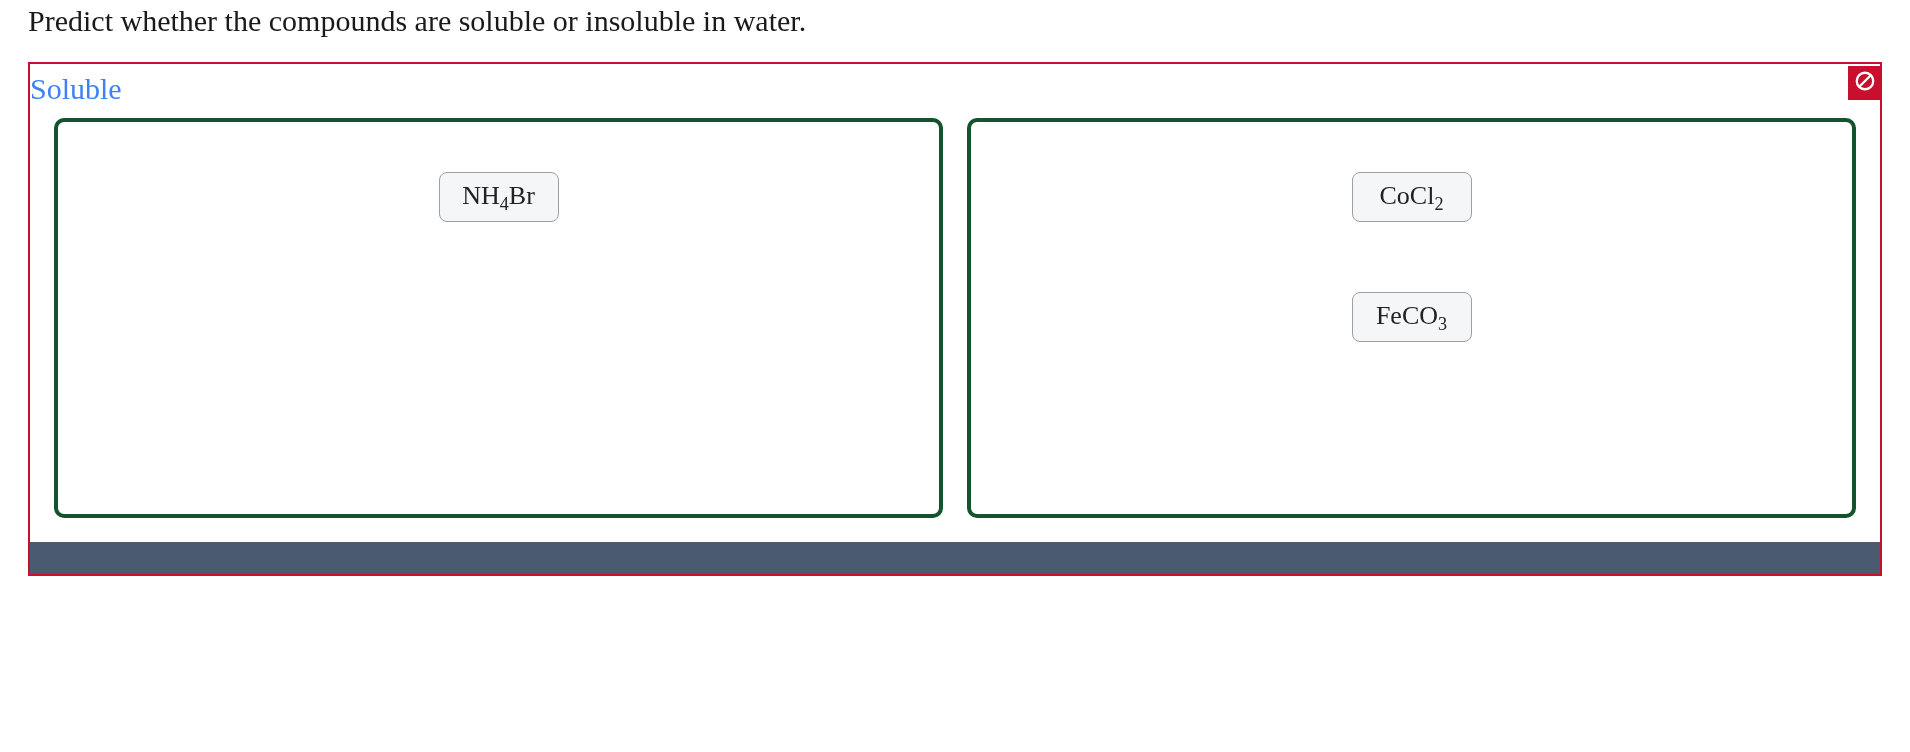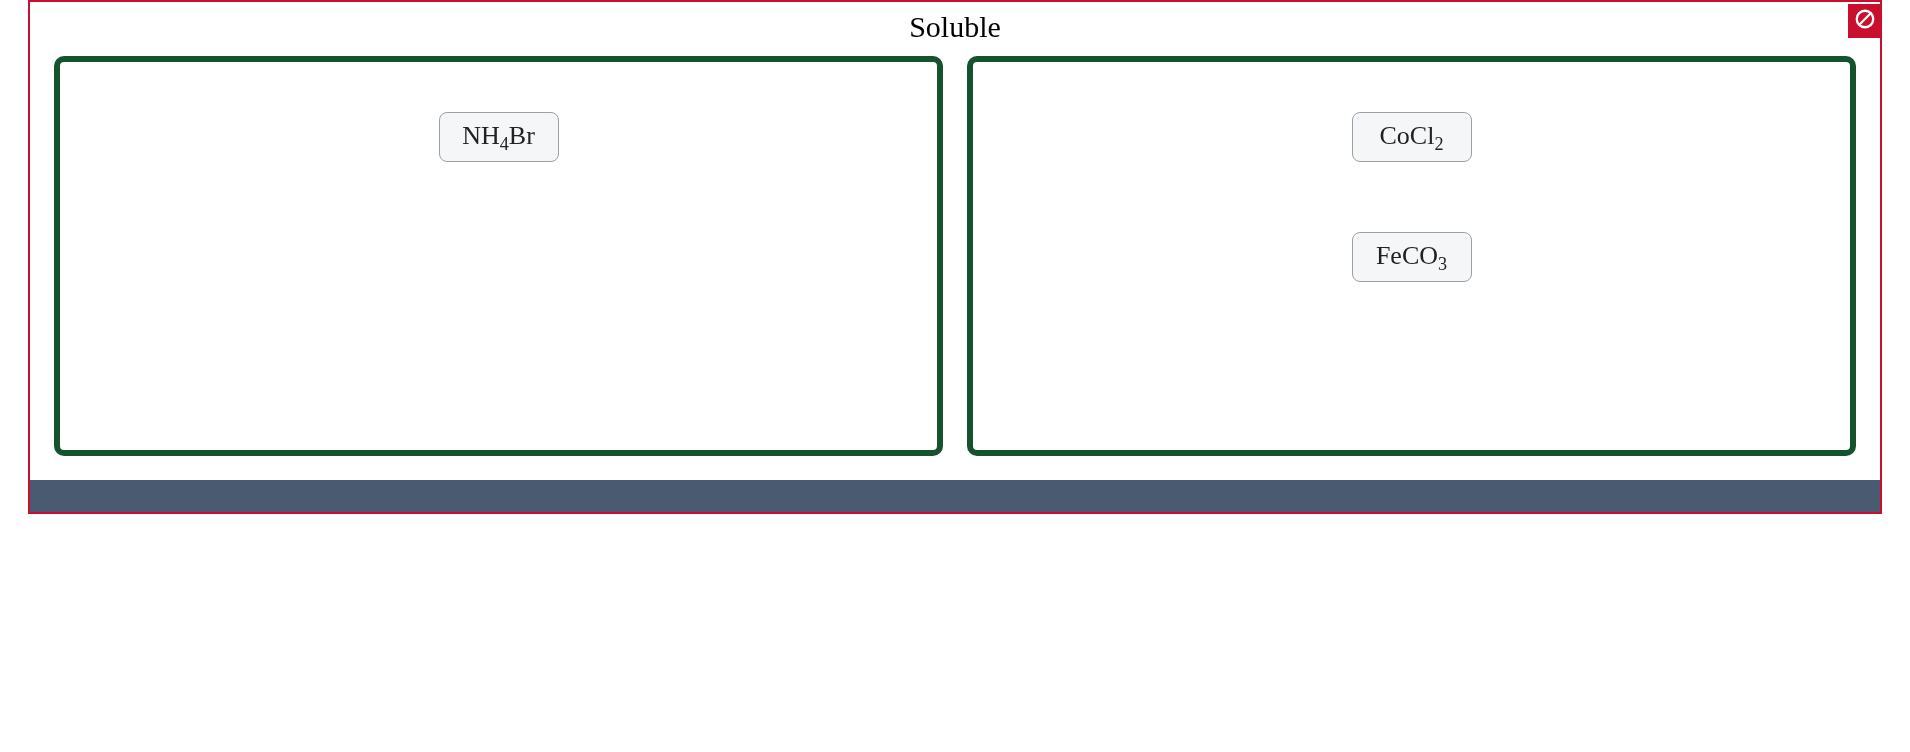--- a/index.html
+++ b/index.html
@@ -40,32 +40,32 @@
     width: 22px;
     height: 22px;
   }
   .headers-row {
     display: flex;
     width: 100%;
     padding: 8px 0 6px 0;
   }
   .header-cell {
     flex: 1;
-    text-align: center;
+    text-align: left;
     font-size: 30px;
-    color: #000000;
+    color: #3b82f6;
   }
   .dropzones-row {
     display: flex;
     gap: 24px;
     padding: 6px 24px 24px 24px;
   }
   .dropzone {
     flex: 1;
-    border: 6px solid #14532d;
+    border: 4px solid #14532d;
     border-radius: 10px;
     min-height: 400px;
     display: flex;
     flex-direction: column;
     align-items: center;
     justify-content: flex-start;
     gap: 70px;
     padding: 50px 20px 30px 20px;
     background: #ffffff;
   }
@@ -90,20 +90,21 @@
     height: 32px;
     background: #4a5a70;
     margin: 0;
   }
 </style>
 </head>
 <body>
 
 <div class="page">
 
+  <div class="prompt">Predict whether the compounds are soluble or insoluble in water.</div>
 
   <div class="exercise-container">
 
     <div class="incorrect-badge">
       <span>
         <svg viewBox="0 0 24 24" fill="none" stroke="#ffffff" stroke-width="2.5">
           <circle cx="12" cy="12" r="9"></circle>
           <line x1="6" y1="18" x2="18" y2="6"></line>
         </svg>
       </span>

